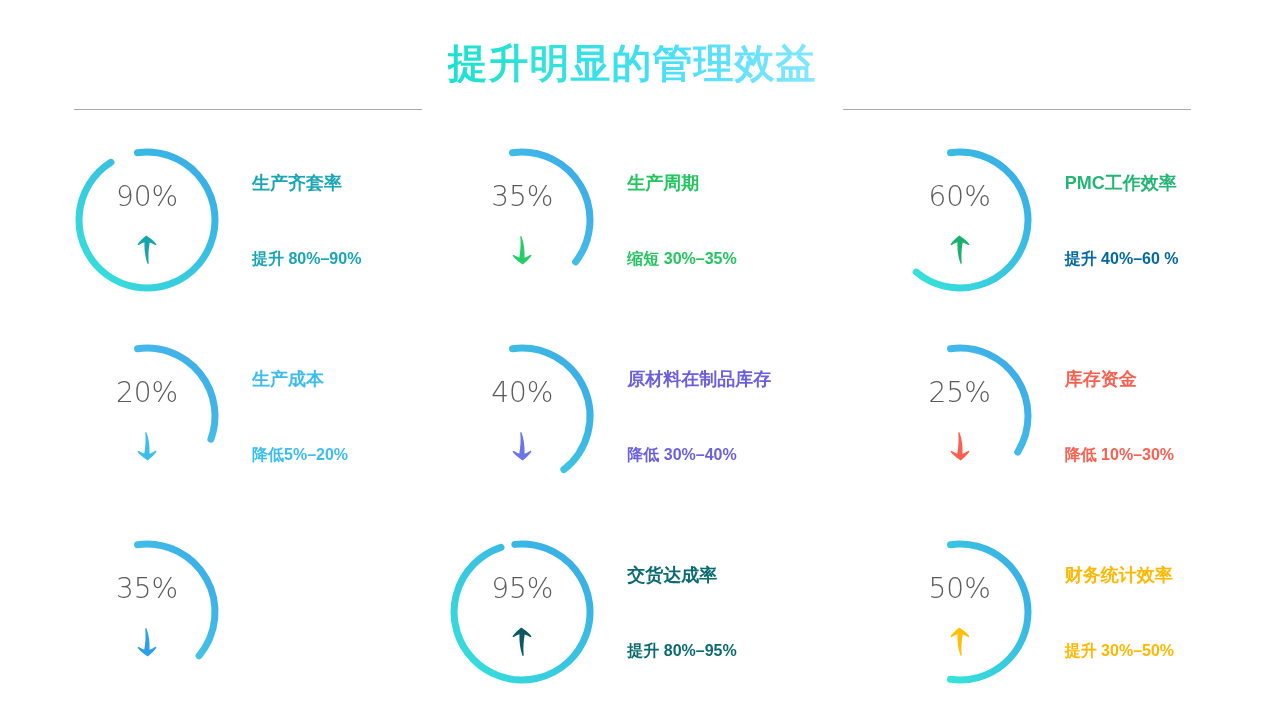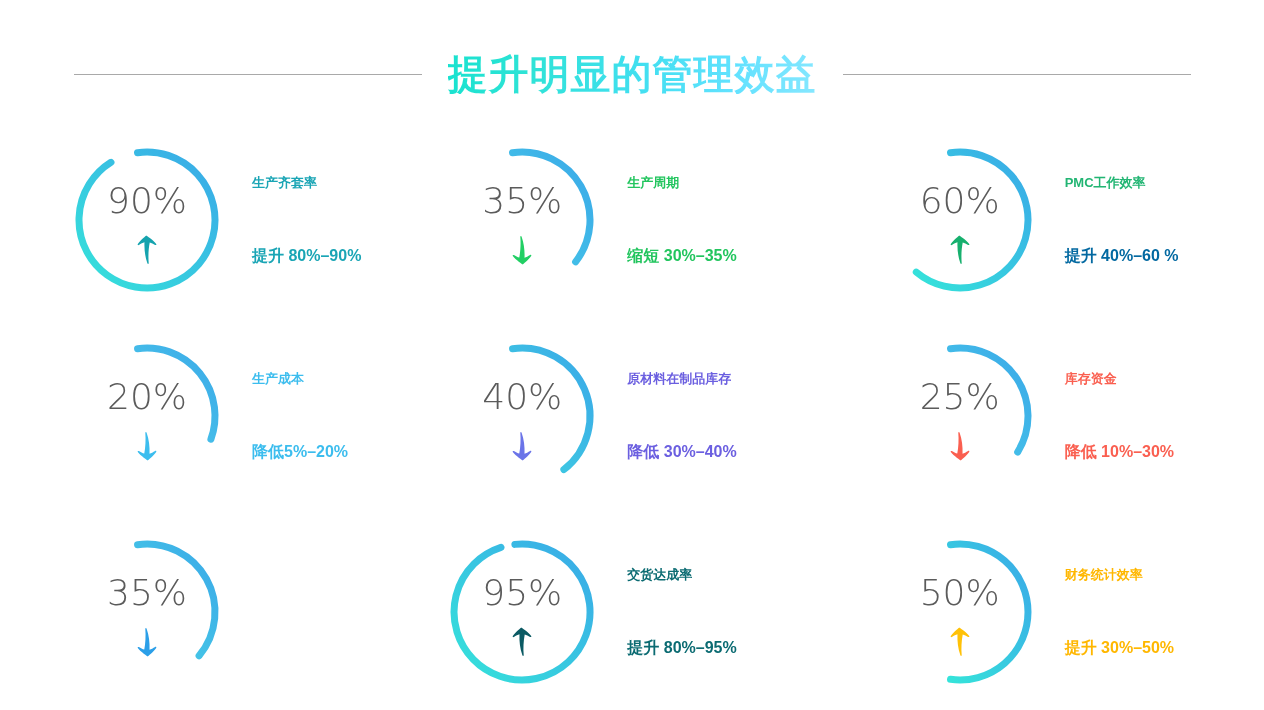--- a/index.html
+++ b/index.html
@@ -16,21 +16,21 @@
   }
 
   
   .header {
     position: absolute;
     top: 38px;
     left: 0;
     width: 1264px;
     height: 72px;
     display: flex;
-    align-items: center;
+    align-items: flex-end;
     justify-content: center;
   }
   .rule {
     height: 1px;
     background: #9a9a9a;
     flex: 0 0 348px;
     opacity: .85;
   }
   .rule.left  { margin-right: 26px; }
   .rule.right { margin-left: 26px; }
@@ -81,21 +81,21 @@
     position: absolute;
     inset: 0;
     display: block;
   }
   .gauge .value {
     position: absolute;
     left: 0;
     top: 42px;
     width: 100%;
     text-align: center;
-    font-size: 36px;
+    font-size: 28px;
     font-weight: 300;
     color: #5b5b5b;
     letter-spacing: 0px;
     line-height: 1;
     font-family: "DejaVu Sans", sans-serif;
   }
   .gauge .arrow {
     position: absolute;
     left: 50%;
     top: 92px;
@@ -106,21 +106,21 @@
 
   
   .textblock {
     margin-left: 26px;
     display: flex;
     flex-direction: column;
     justify-content: center;
     gap: 26px;
   }
   .metric-name {
-    font-size: 13px;
+    font-size: 18px;
     font-weight: bold;
     line-height: 1;
     white-space: nowrap;
   }
   .metric-delta {
     font-size: 16px;
     font-weight: bold;
     line-height: 1;
     white-space: nowrap;
     margin-top: 33px;

